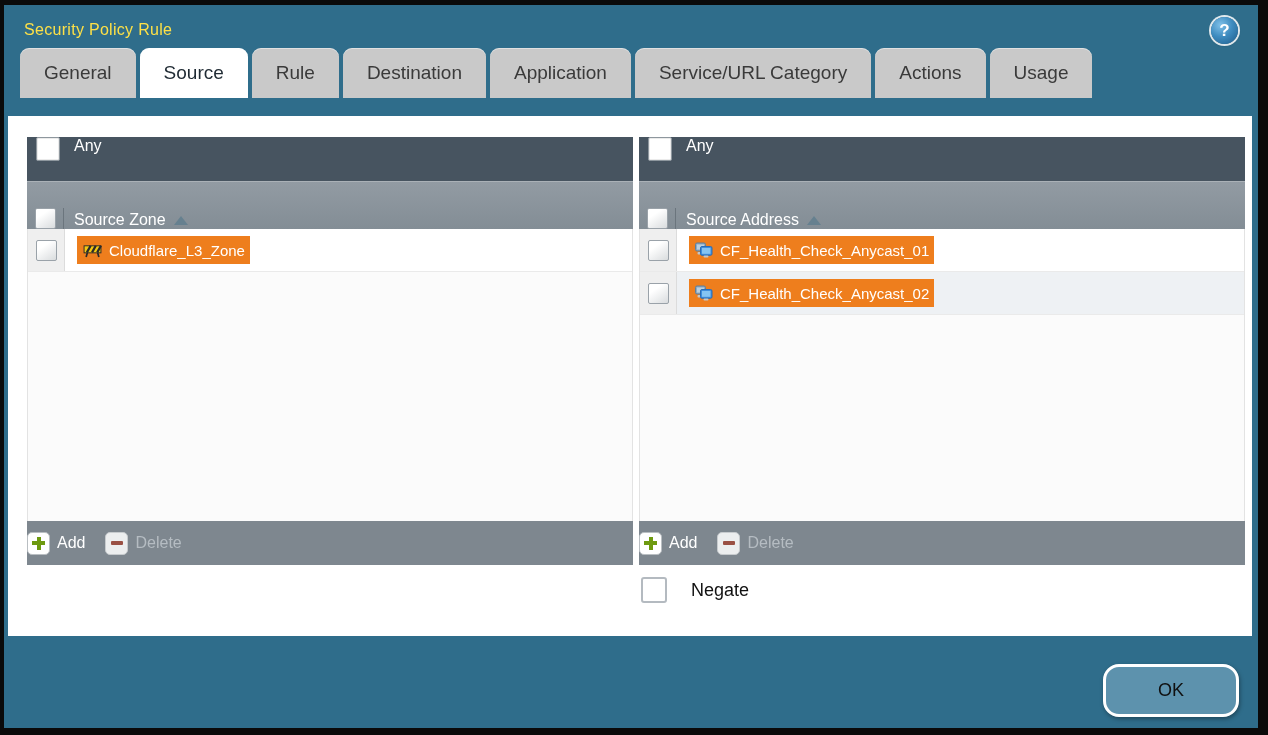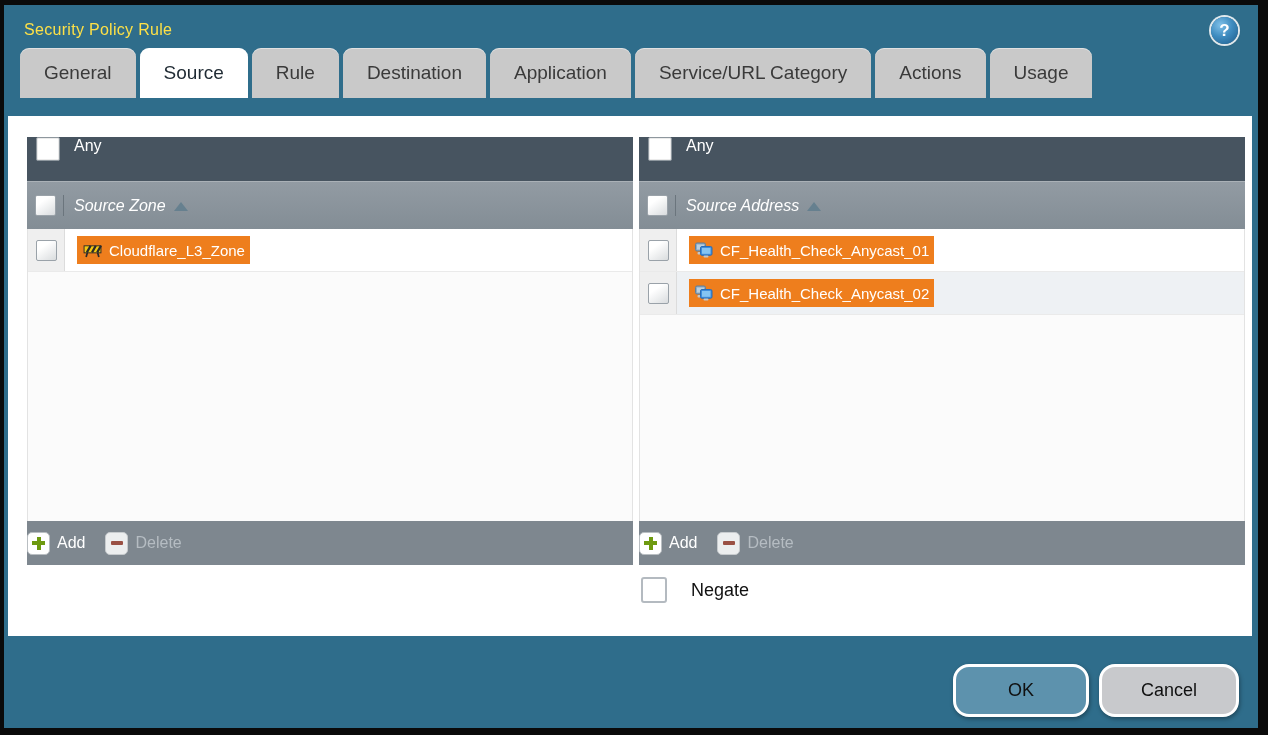--- a/index.html
+++ b/index.html
@@ -50,23 +50,22 @@
   .panel.right{left:631px;}
   .any-header{
     flex:0 0 44px;background:#475460;display:flex;padding-left:9px;
   }
   .any-label{color:#ffffff;font-size:16px;margin-left:14px;}
   .cb-any{
     width:22px;height:22px;background:#ffffff;border:1px solid #8e979e;border-radius:2px;
     box-shadow:inset 0 0 0 1px rgba(0,0,0,.08);cursor:pointer;
   }
   .col-header{
-    flex:0 0 47px;background:linear-gradient(#929ba3,#838d95);display:flex;align-items:center;
+    flex:0 0 47px;background:linear-gradient(#929ba3,#838d95);display:flex;align-items:flex-end;
     border-top:1px solid #aab1b7;
-    font-style:italic;
   }
   .col-header .cb-cell{border-right:1px solid #6b757d;}
   .cb-cell{
     flex:0 0 36px;display:flex;align-items:center;justify-content:center;
   }
   .cb-small{
     width:19px;height:19px;border:1px solid #9aa2a9;border-radius:2px;
     background:linear-gradient(145deg,#ffffff 30%,#d9dcde 100%);cursor:pointer;
   }
   .col-title{
@@ -264,16 +263,15 @@
 
     <div class="negate">
       <div class="cb-negate"></div>
       <div class="negate-label">Negate</div>
     </div>
 
   </div>
 
   <div class="dialog-footer">
     <div class="btn ok">OK</div>
-    <div class="btn cancel">Cancel</div>
   </div>
 
 </div>
 
 </body></html>

